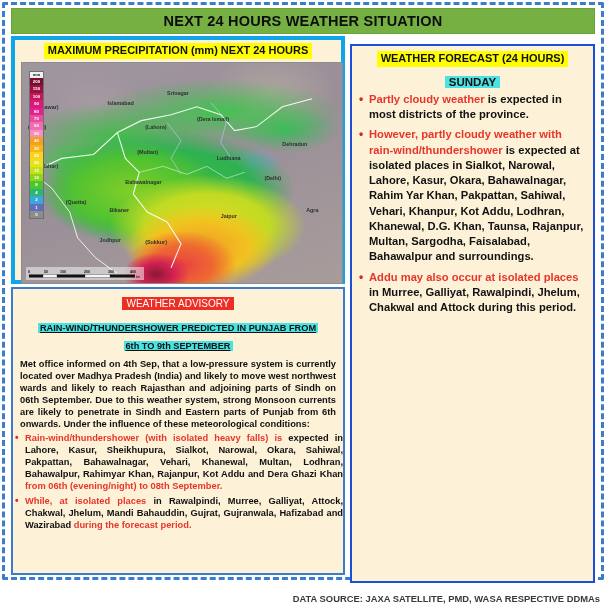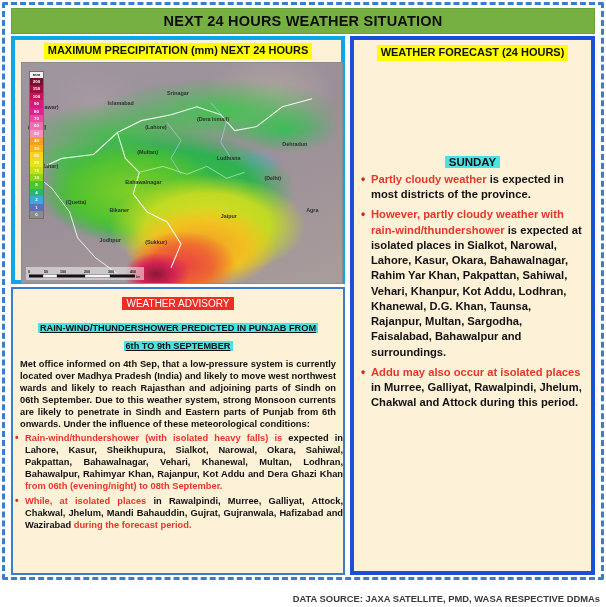--- a/index.html
+++ b/index.html
@@ -161,30 +161,30 @@
   .adv-list li:before {
     content: "\2022";
     position: absolute; left: 2px; top: -1px;
     color: #d42a1e; font-size: 10px;
   }
   .red { color: #e8352a; }
 
   
   .forecast-panel {
     position: absolute;
-    left: 350px; top: 36px;
+    left: 350px; top: 44px;
     width: 245px; height: 539px;
     background: #fdf2d8;
-    border: 4px solid #1d4ed8;
+    border: 2px solid #1d4ed8;
   }
   .fc-head {
     height: 26px;
     display: flex; align-items: center; justify-content: center;
   }
-  .fc-day-wrap { text-align: center; margin-top: 86px; }
+  .fc-day-wrap { text-align: center; }
   .hl-cyan-day {
     background: #4ae2e2; color: #111;
     font-weight: bold; font-size: 11.5px;
     padding: 0 4px;
   }
   .fc-list { list-style: none; padding: 2px 6px 0 6px; }
   .fc-list li {
     position: relative;
     padding-left: 11px;
     margin-bottom: 5px;

